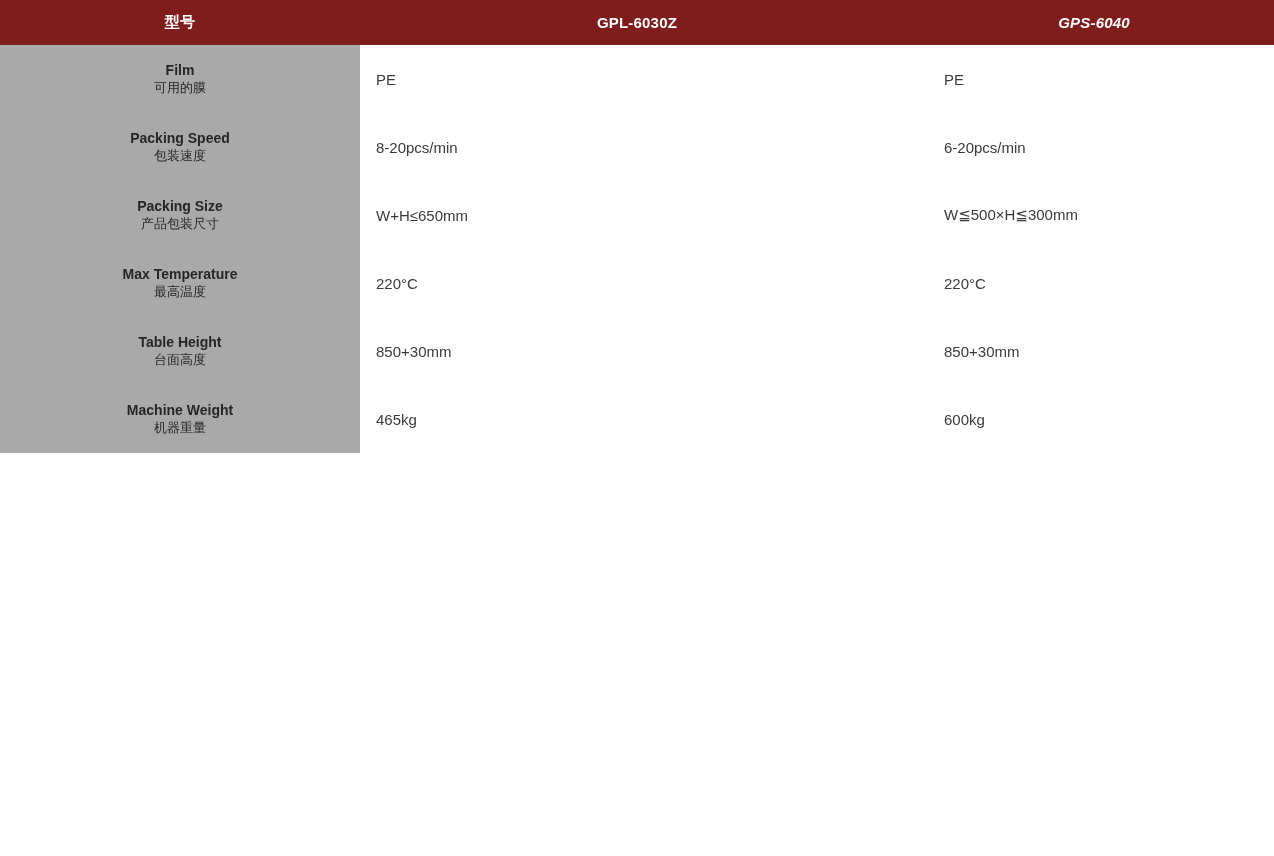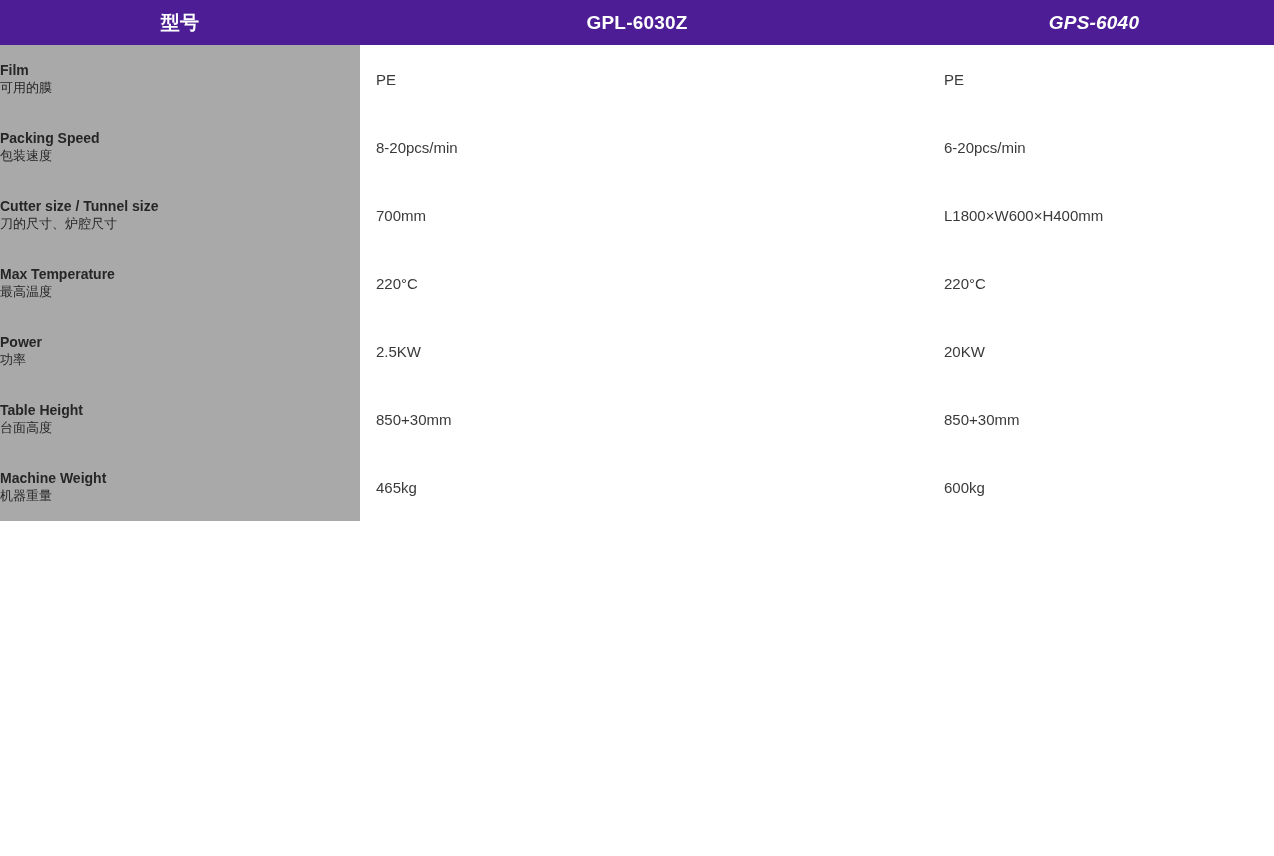--- a/index.html
+++ b/index.html
@@ -12,43 +12,43 @@
     height: 856px;
     font-family: "Liberation Sans", sans-serif;
     overflow: hidden;
   }
   .spec-table {
     width: 1274px;
     border-collapse: collapse;
     table-layout: fixed;
   }
   .spec-table thead th {
-    background: #4c1d95;
+    background: #7f1d1d;
     color: #ffffff;
-    font-size: 19px;
+    font-size: 15px;
     font-weight: bold;
     height: 45px;
     padding: 0;
     text-align: center;
     vertical-align: middle;
     letter-spacing: 0.2px;
   }
   .col-label { width: 360px; }
   .col-v1 { width: 554px; }
   .col-v2 { width: 360px; font-style: italic; }
 
   .spec-table tbody td {
     padding: 0;
     vertical-align: middle;
     border: none;
   }
   td.label-cell {
     background: #a9a9a9;
     color: #2a2a2a;
-    text-align: left;
+    text-align: center;
     height: 68px;
     padding: 0 10px;
     line-height: 1.25;
   }
   .label-en {
     display: block;
     font-size: 14px;
     font-weight: bold;
     color: #262626;
   }
@@ -106,52 +106,40 @@
       </td>
       <td class="value-cell">
         <span class="value-wrap">8-20pcs/min</span>
       </td>
       <td class="value-cell second">
         <span class="value-wrap">6-20pcs/min</span>
       </td>
     </tr>
     <tr>
       <td class="label-cell">
-        <span class="label-en">Cutter size / Tunnel size</span>
-        <span class="label-cn">刀的尺寸、炉腔尺寸</span>
+        <span class="label-en">Packing Size</span>
+        <span class="label-cn">产品包装尺寸</span>
       </td>
       <td class="value-cell">
-        <span class="value-wrap">700mm</span>
+        <span class="value-wrap">W+H≤650mm</span>
       </td>
       <td class="value-cell second">
-        <span class="value-wrap">L1800×W600×H400mm</span>
+        <span class="value-wrap">W≦500×H≦300mm</span>
       </td>
     </tr>
     <tr>
       <td class="label-cell">
         <span class="label-en">Max Temperature</span>
         <span class="label-cn">最高温度</span>
       </td>
       <td class="value-cell">
         <span class="value-wrap">220°C</span>
       </td>
       <td class="value-cell second">
         <span class="value-wrap">220°C</span>
-      </td>
-    </tr>
-    <tr>
-      <td class="label-cell">
-        <span class="label-en">Power</span>
-        <span class="label-cn">功率</span>
-      </td>
-      <td class="value-cell">
-        <span class="value-wrap">2.5KW</span>
-      </td>
-      <td class="value-cell second">
-        <span class="value-wrap">20KW</span>
       </td>
     </tr>
     <tr>
       <td class="label-cell">
         <span class="label-en">Table Height</span>
         <span class="label-cn">台面高度</span>
       </td>
       <td class="value-cell">
         <span class="value-wrap">850+30mm</span>
       </td>

